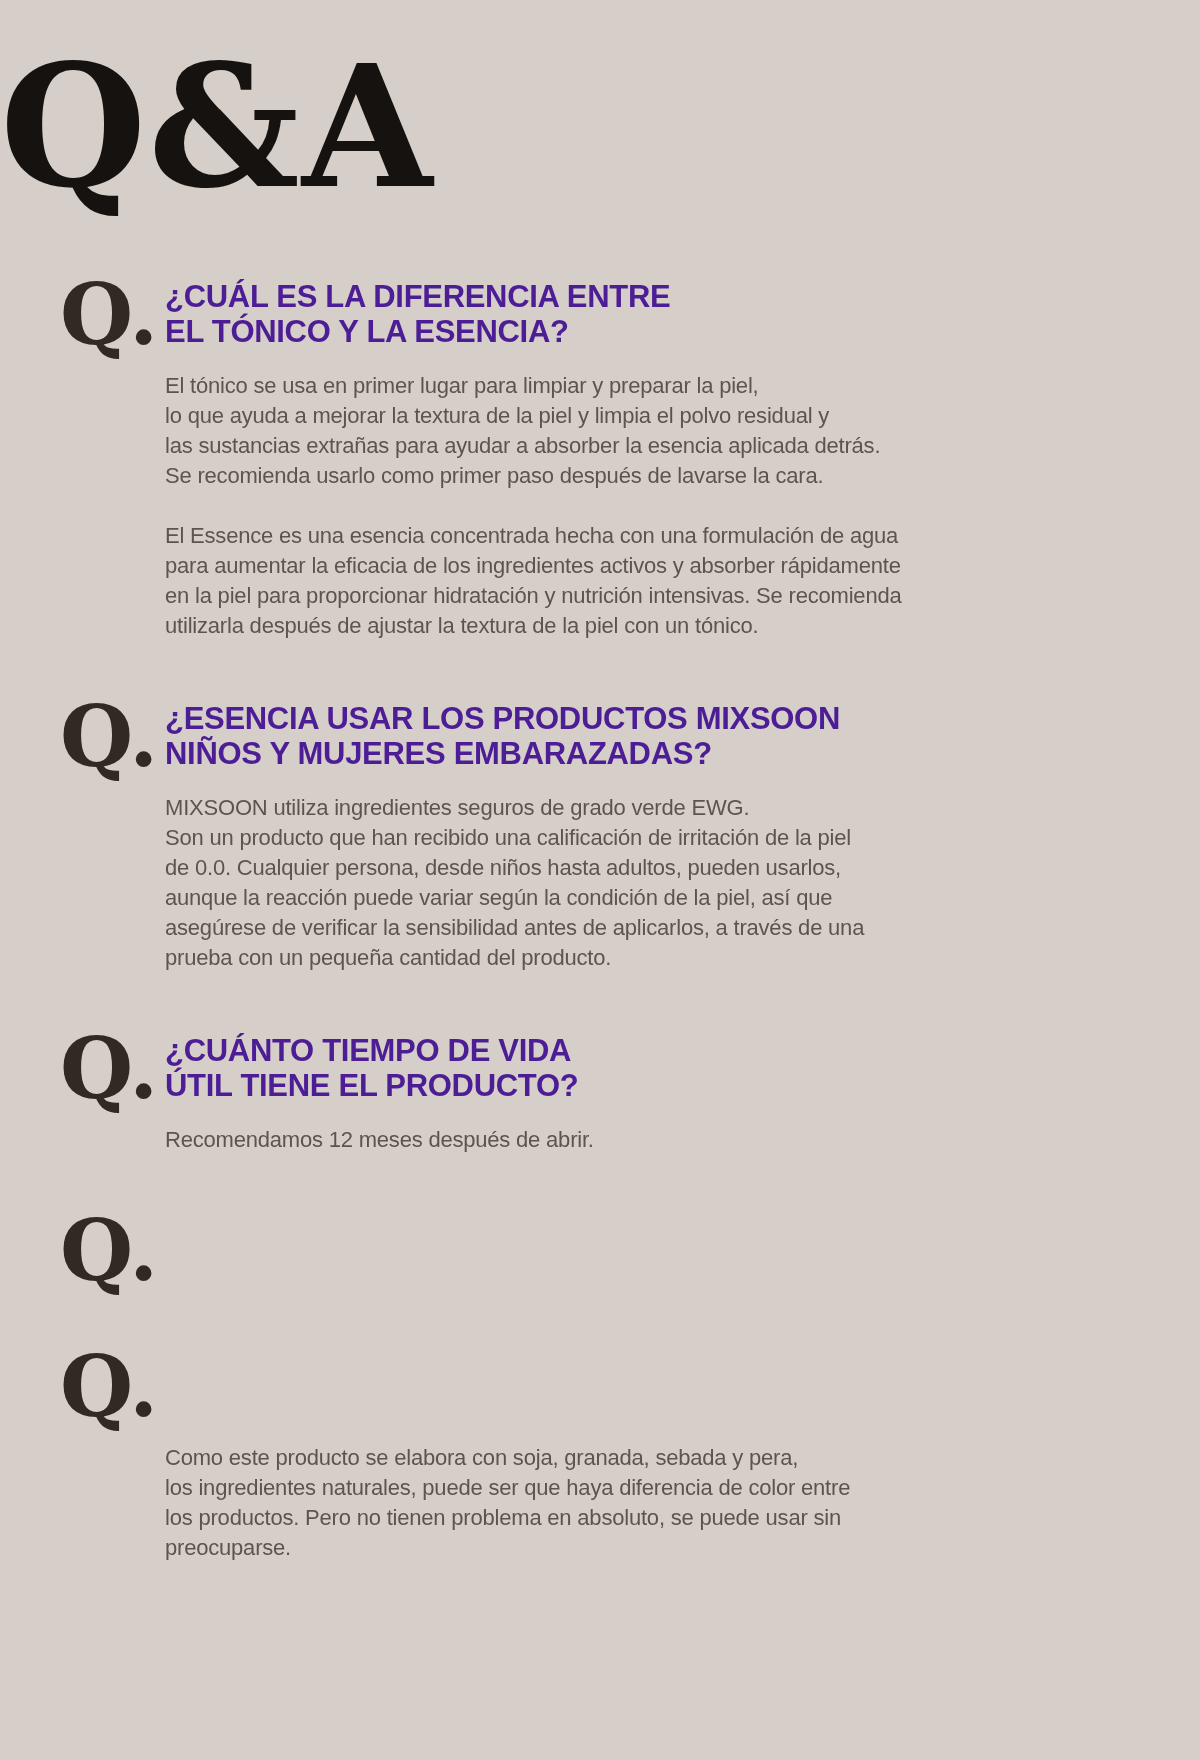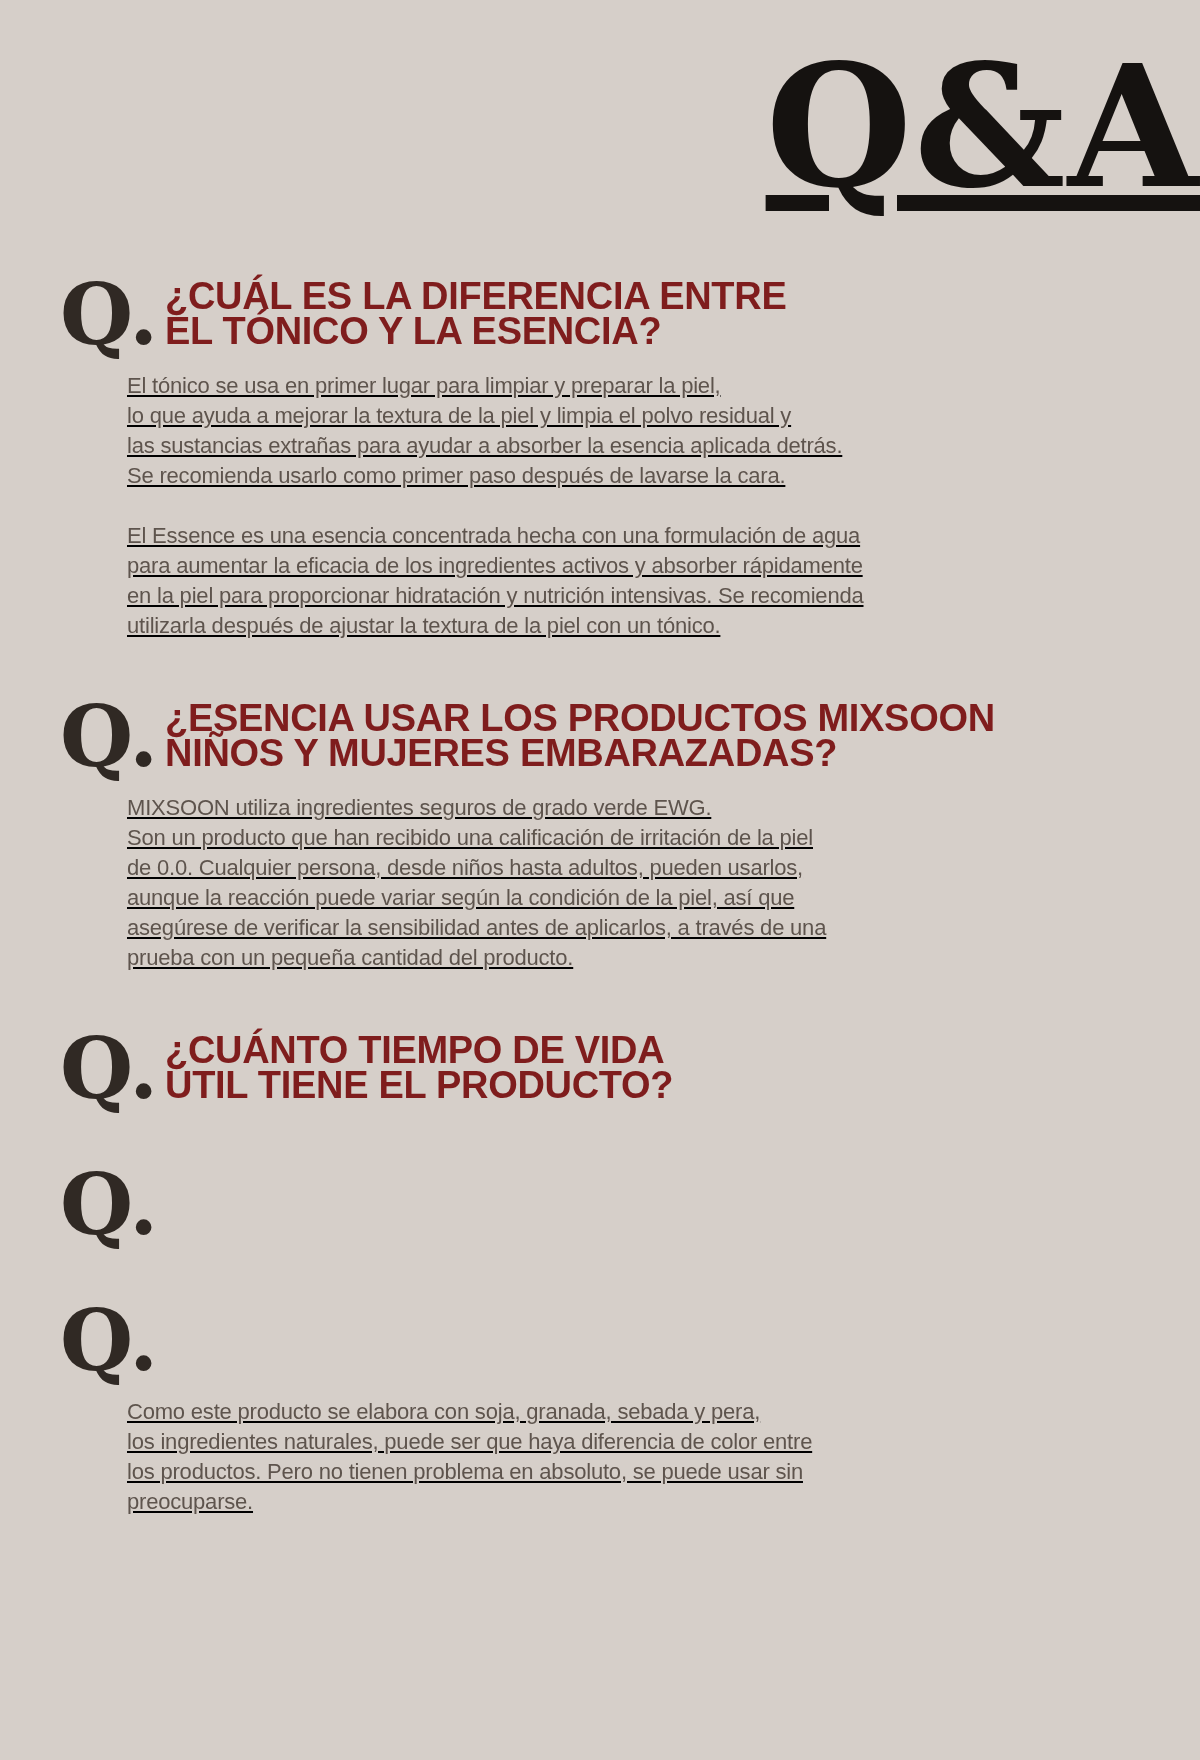--- a/index.html
+++ b/index.html
@@ -14,28 +14,27 @@
     font-family: "Liberation Sans", sans-serif;
     overflow: hidden;
   }
   .page {
     width: 1200px;
     height: 1760px;
     position: relative;
   }
   .page-title {
     margin: 40px 0 0 0;
-    text-align: right;
+    text-align: left;
     font-family: "DejaVu Serif", serif;
     font-weight: bold;
     font-size: 168px;
     line-height: 175px;
     letter-spacing: 2px;
     color: #151210;
-    text-decoration: underline;
   }
   .faq-section {
     padding: 0 60px 0 60px;
   }
   .faq-section.first {
     margin-top: 60px;
   }
   .faq-section + .faq-section {
     margin-top: 56px;
   }
@@ -49,30 +48,29 @@
     font-family: "DejaVu Serif", serif;
     font-weight: bold;
     font-size: 84px;
     line-height: 80px;
     color: #302924;
     overflow: visible;
   }
   .faq-question {
     margin: 0;
     padding-bottom: 6px;
-    font-size: 38px;
+    font-size: 31px;
     line-height: 35px;
     font-weight: bold;
     letter-spacing: -0.3px;
-    color: #7f1d1d;
+    color: #4c1d95;
     white-space: pre-line;
   }
   .faq-answers {
-    margin-left: 67px;
-    text-decoration: underline;
+    margin-left: 105px;
   }
   .faq-answer {
     margin: 16px 0 0 0;
     font-size: 22px;
     line-height: 30px;
     letter-spacing: -0.2px;
     color: #5e544d;
     white-space: pre-line;
   }
   .faq-answer + .faq-answer {
@@ -119,20 +117,23 @@
 prueba con un pequeña cantidad del producto.</p>
     </div>
   </section>
 
   <section class="faq-section">
     <div class="faq-head">
       <span class="q-marker">Q.</span>
       <h2 class="faq-question">¿CUÁNTO TIEMPO DE VIDA
 ÚTIL TIENE EL PRODUCTO?</h2>
     </div>
+    <div class="faq-answers">
+      <p class="faq-answer">Recomendamos 12 meses después de abrir.</p>
+    </div>
   </section>
 
   <section class="faq-section">
     <div class="faq-head">
       <span class="q-marker">Q.</span>
     </div>
   </section>
 
   <section class="faq-section">
     <div class="faq-head">

